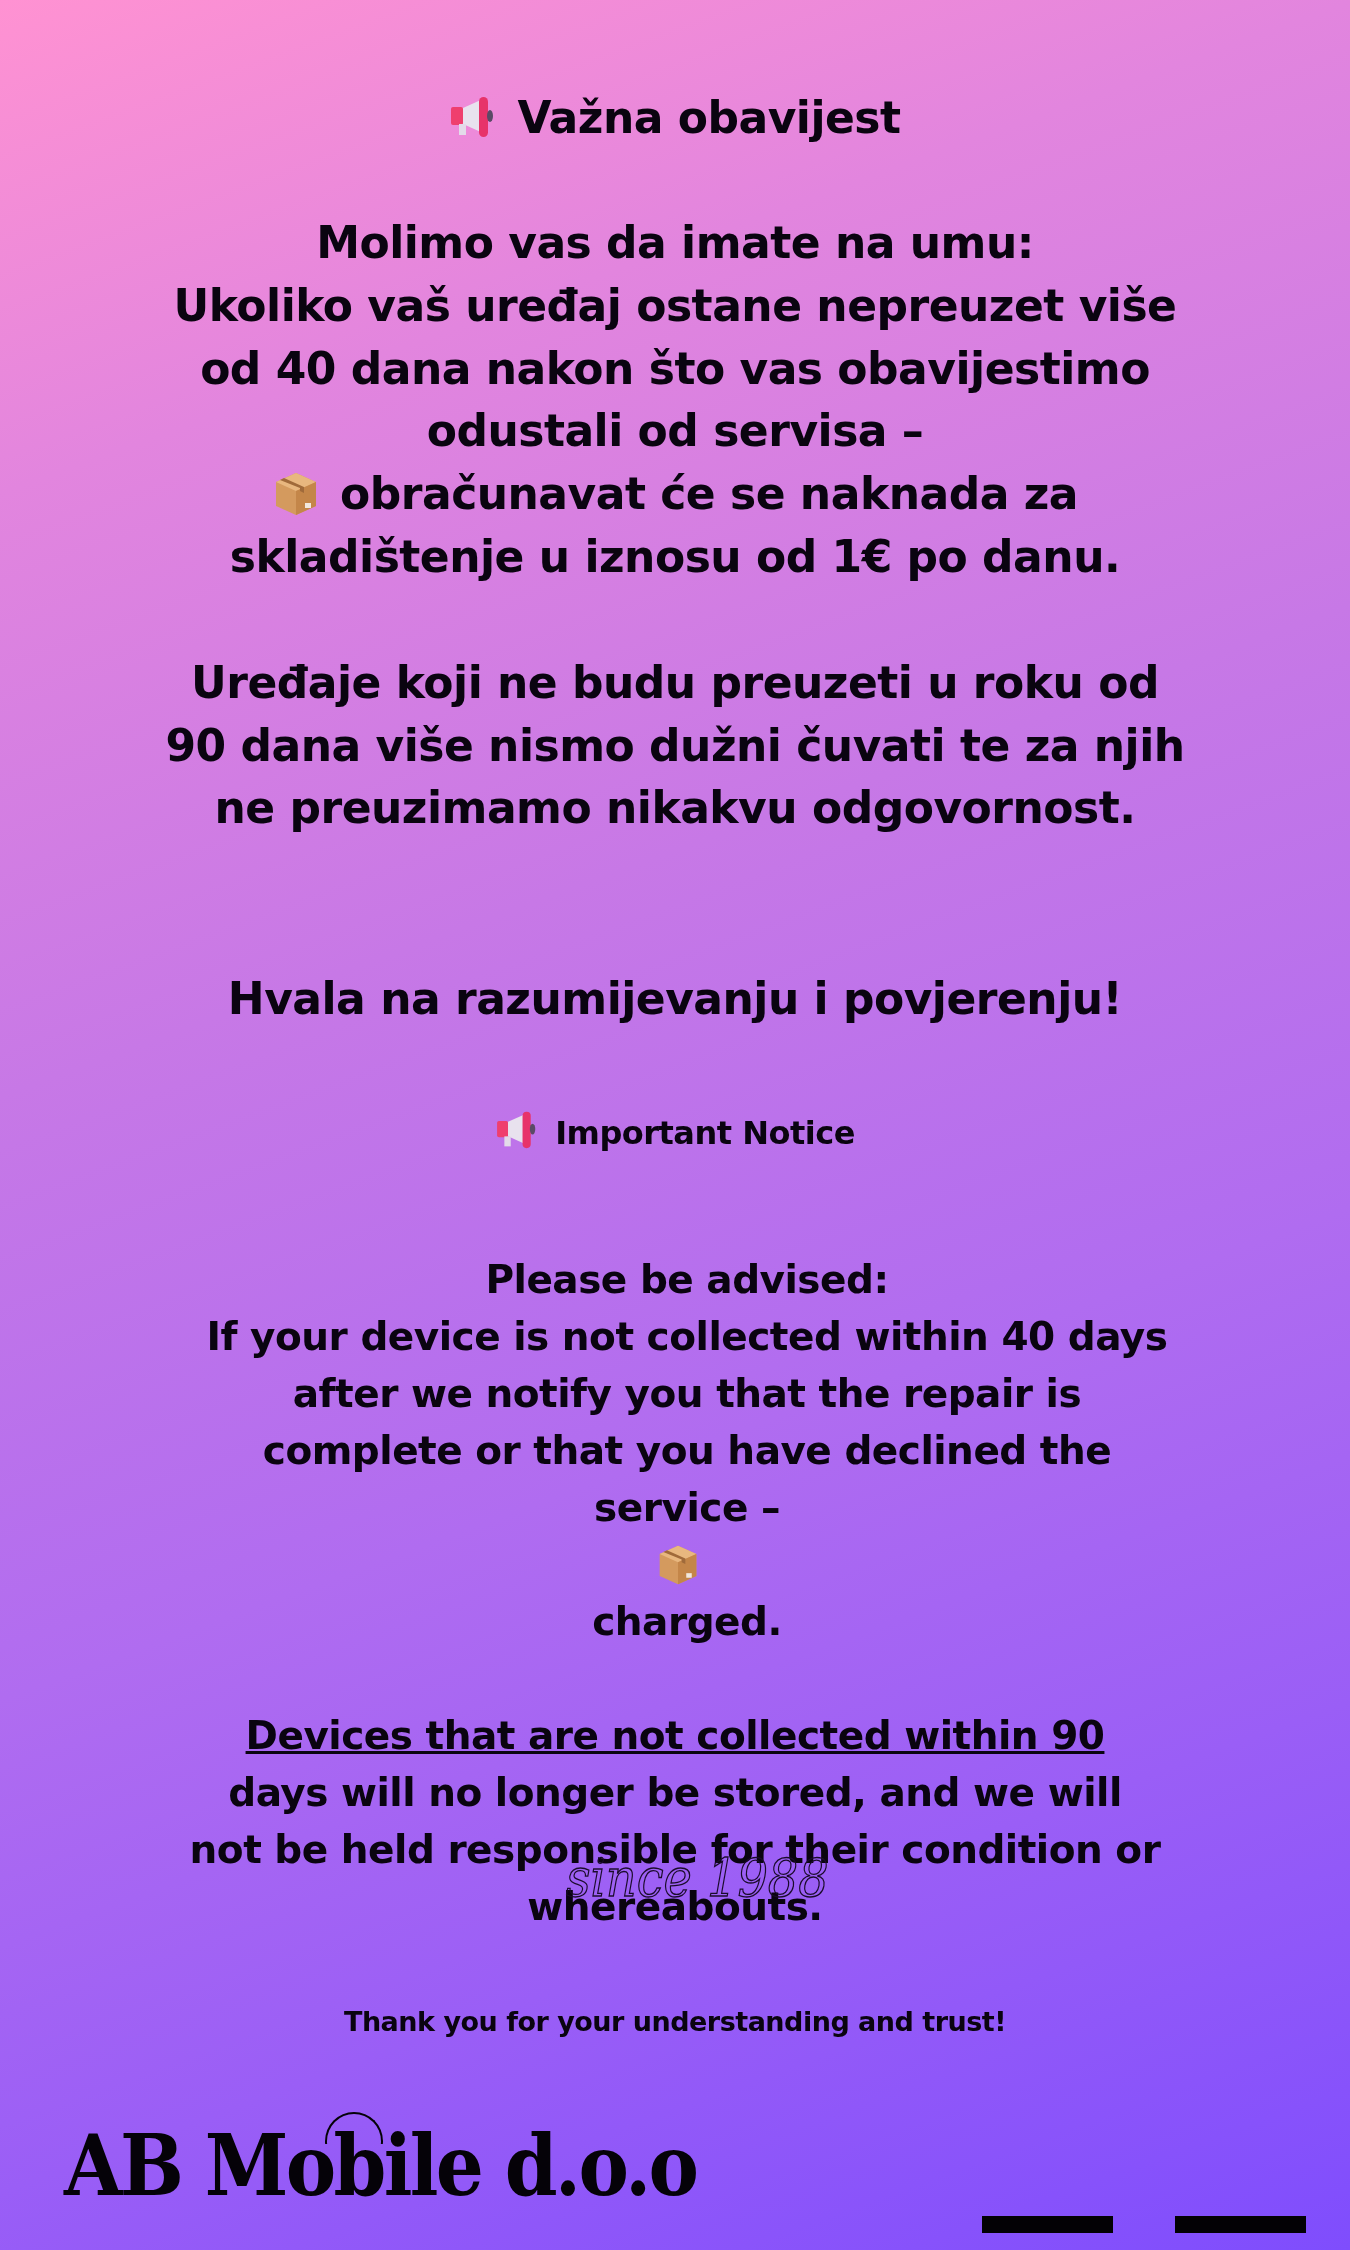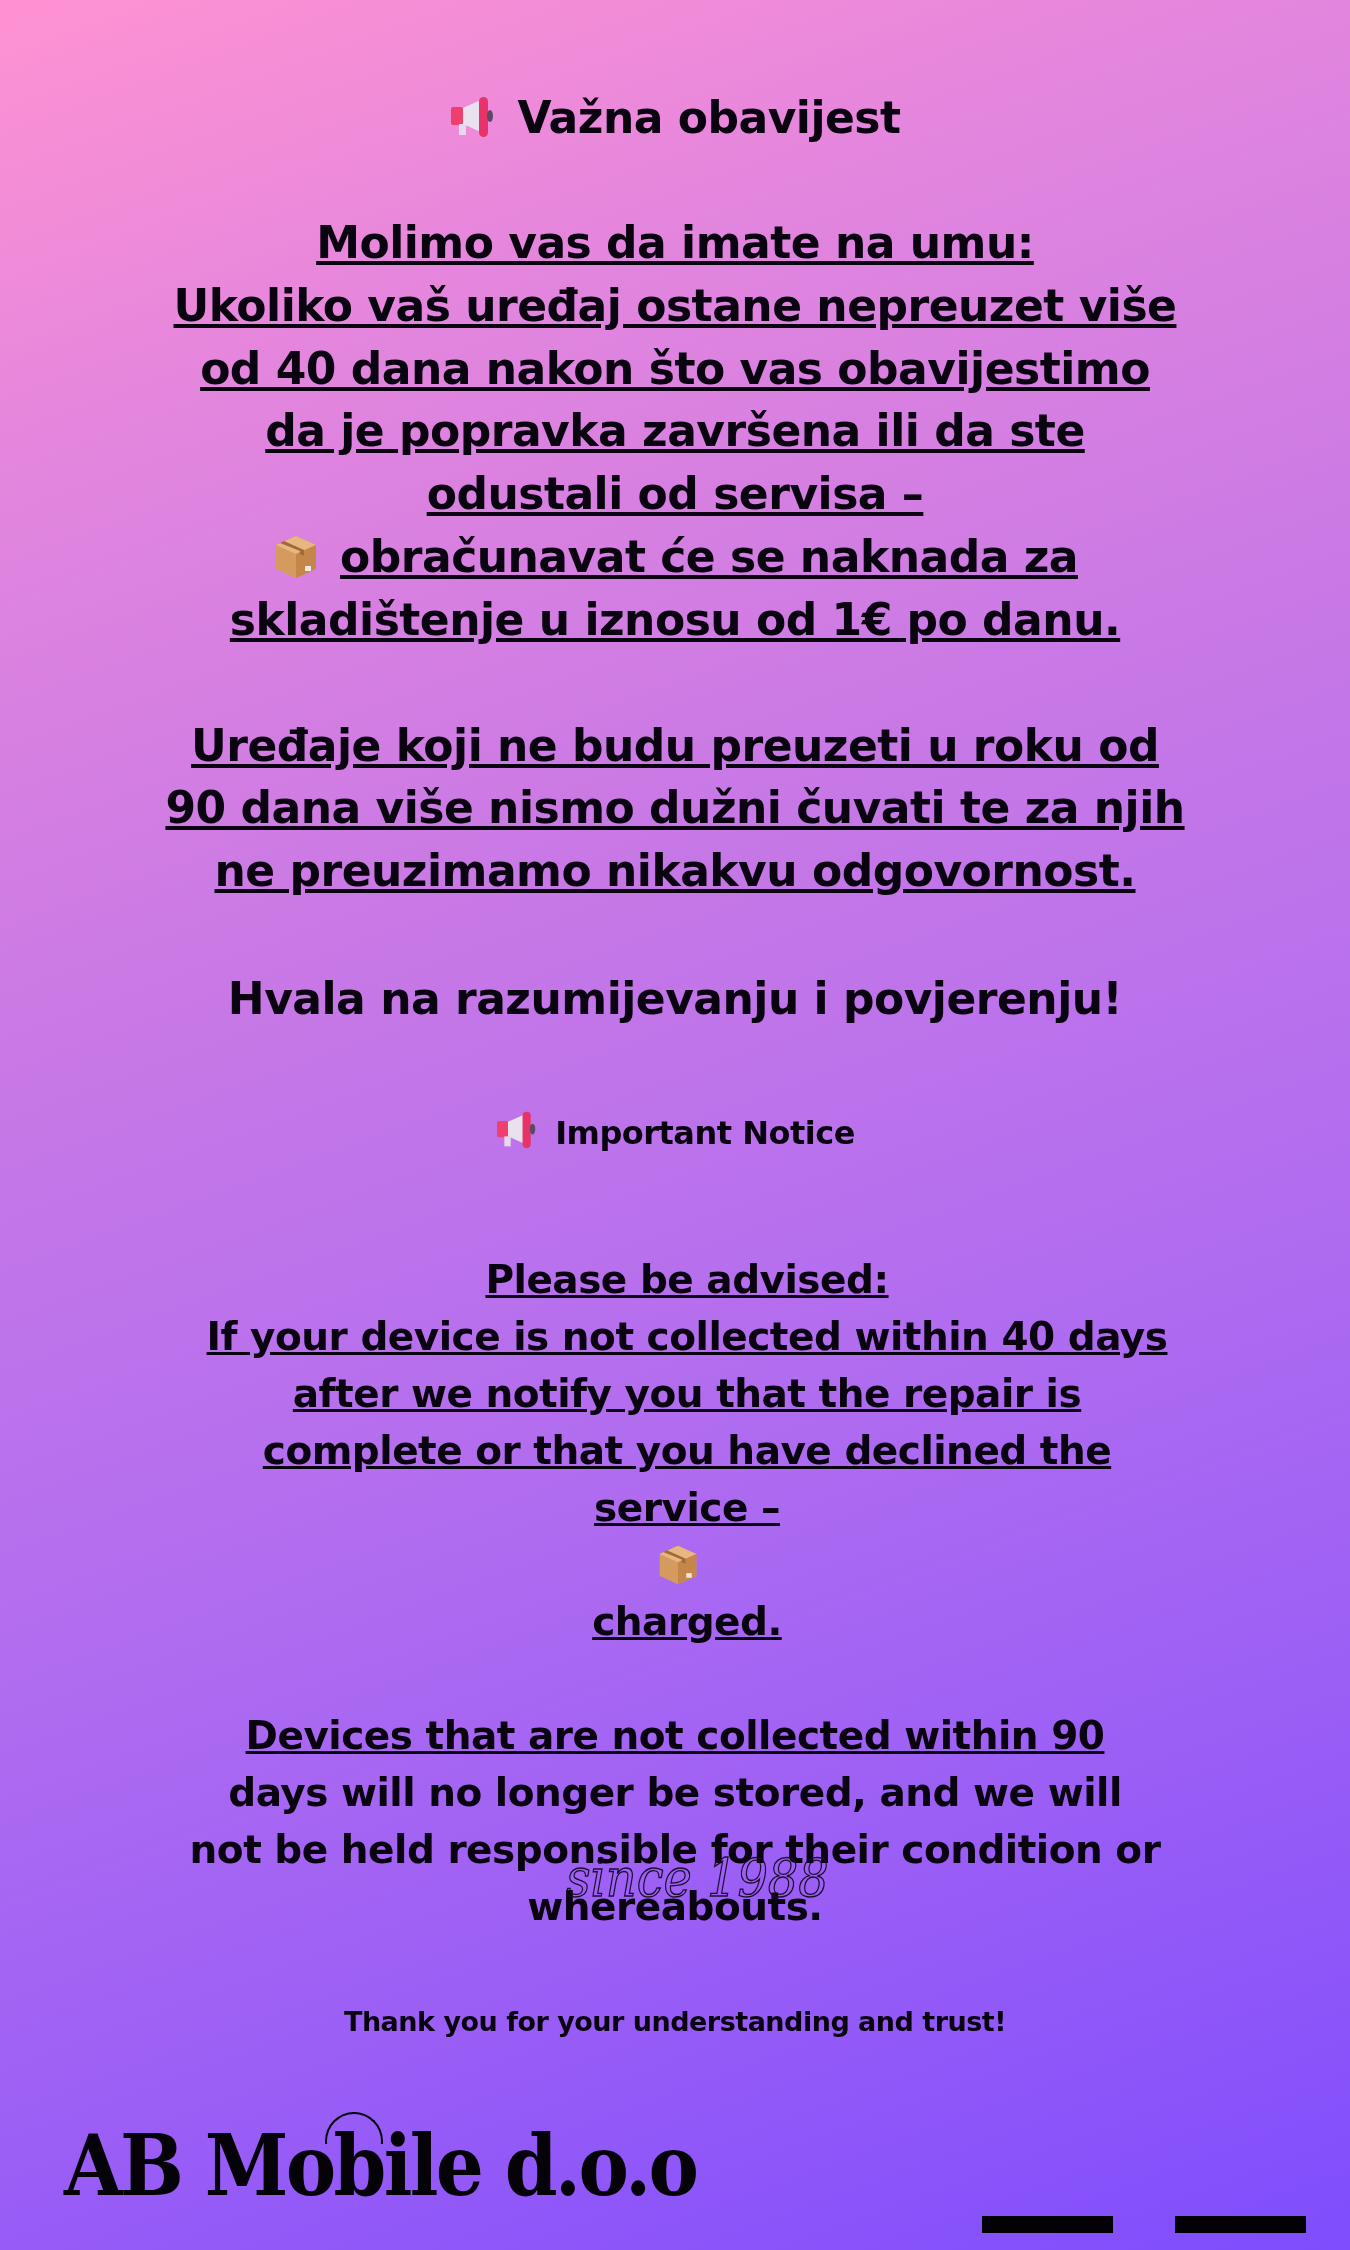--- a/index.html
+++ b/index.html
@@ -29,21 +29,20 @@
     line-height: 64px;
   }
   .hr-lines {
     top: 212px;
     font-size: 44px;
     line-height: 62.8px;
   }
   .hr-lines .line, .en-lines .line {
     display: block;
     white-space: nowrap;
-    text-decoration: underline;
   }
   .hr-thanks {
     top: 967px;
     font-size: 44px;
     line-height: 64px;
   }
   .en-title {
     top: 1104px;
     font-size: 32px;
     line-height: 58px;
@@ -147,21 +146,20 @@
       <rect x="30" y="2" width="9" height="40" rx="4.5" fill="#e7336a"></rect>
       <ellipse cx="41" cy="21" rx="3" ry="6" fill="#5a4a66"></ellipse>
     </svg>
   </span><span>Važna obavijest</span>
 </div>
 
 <div class="block hr-lines">
   <span class="line">Molimo vas da imate na umu:</span>
   <span class="line">Ukoliko vaš uređaj ostane nepreuzet više</span>
   <span class="line">od 40 dana nakon što vas obavijestimo</span>
-  <span class="line">da je popravka završena ili da ste</span>
   <span class="line">odustali od servisa –</span>
   <span class="line"><span class="emoji-box"><svg viewBox="0 0 48 48">
         <polygon points="24,4 44,13 44,37 24,46 4,37 4,13" fill="#d49a5e"></polygon>
         <polygon points="24,4 44,13 24,22 4,13" fill="#e8b77f"></polygon>
         <polygon points="24,22 44,13 44,37 24,46" fill="#c48649"></polygon>
         <polygon points="12,9 32,18 32,24 28,22 28,19 8,11" fill="#a06a3a"></polygon>
         <rect x="33" y="34" width="6" height="5" fill="#f1e8de"></rect>
       </svg></span><span>obračunavat će se naknada za</span></span>
   <span class="line">skladištenje u iznosu od 1€ po danu.</span>
   <span class="gap"></span>

